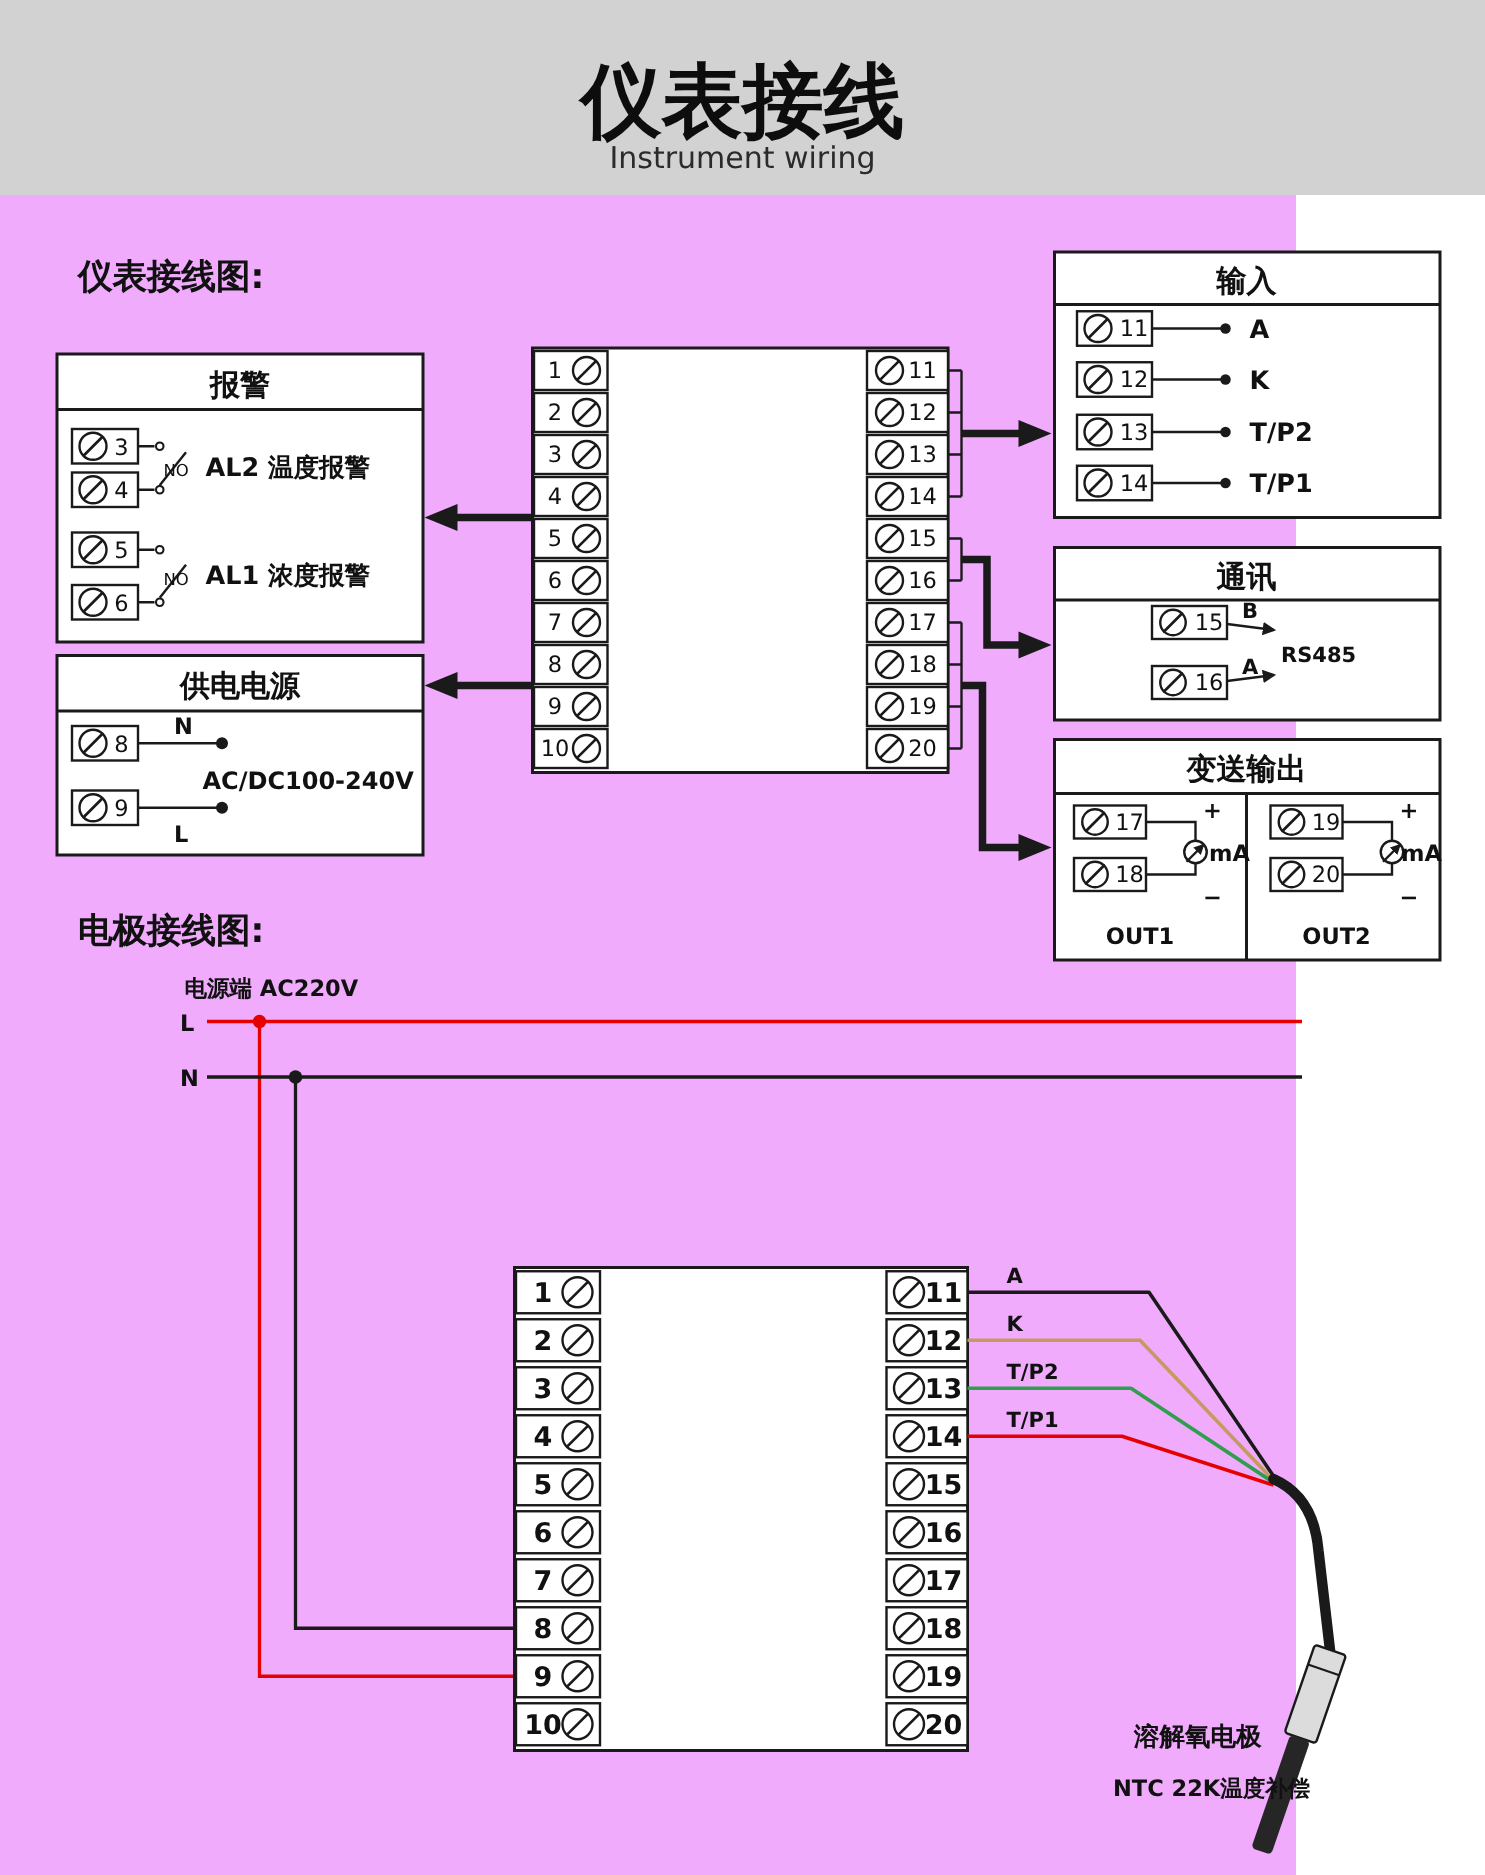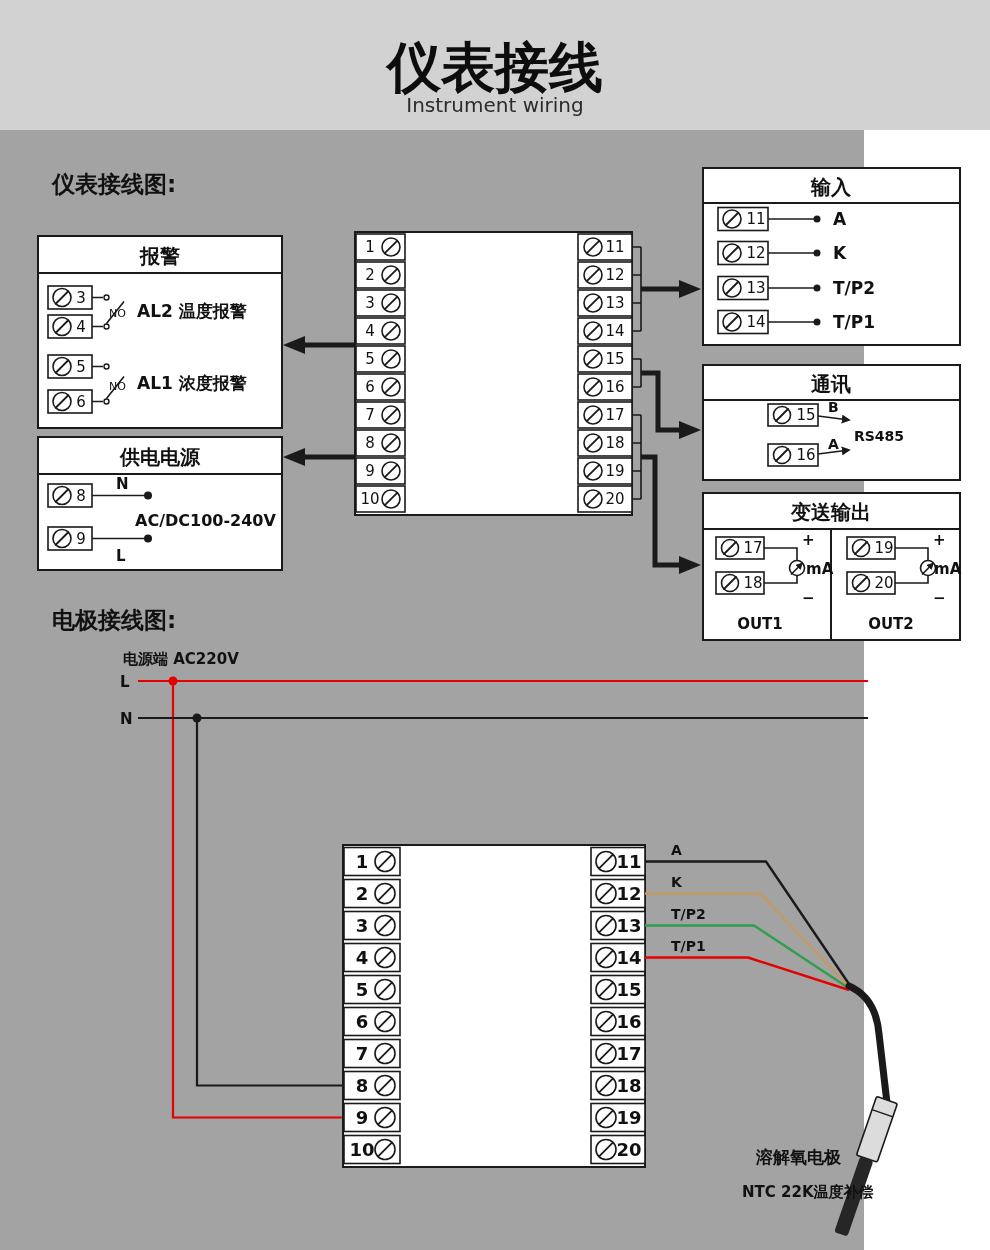--- a/index.html
+++ b/index.html
@@ -1,16 +1,16 @@
 <!DOCTYPE html>
 <html><head>
 <meta charset="utf-8">
 <style>
   html,body{margin:0;padding:0;background:#ffffff;}
-  .page{width:864px;height:1250px;position:relative;background:#a3a3a3;font-family:"DejaVu Sans","Liberation Sans",sans-serif;}
+  .page{width:864px;height:1250px;position:relative;background:#f0abfc;font-family:"DejaVu Sans","Liberation Sans",sans-serif;}
   svg{display:block}
   text{font-family:"DejaVu Sans","Liberation Sans",sans-serif;fill:#111}
   .box{fill:#ffffff;stroke:#1a1a1a;stroke-width:2}
   .tcell{fill:#ffffff;stroke:#1a1a1a;stroke-width:1.6}
   .screw{fill:#ffffff;stroke:#1a1a1a;stroke-width:1.6}
   .symcircle{fill:#ffffff;stroke:#1a1a1a;stroke-width:1.6}
   .contact{fill:#ffffff;stroke:#1a1a1a;stroke-width:1.4}
   .slot{stroke:#1a1a1a;stroke-width:1.8;stroke-linecap:round}
   .wire{fill:none;stroke:#1a1a1a;stroke-width:1.6}
   .divline{stroke:#1a1a1a;stroke-width:2}

